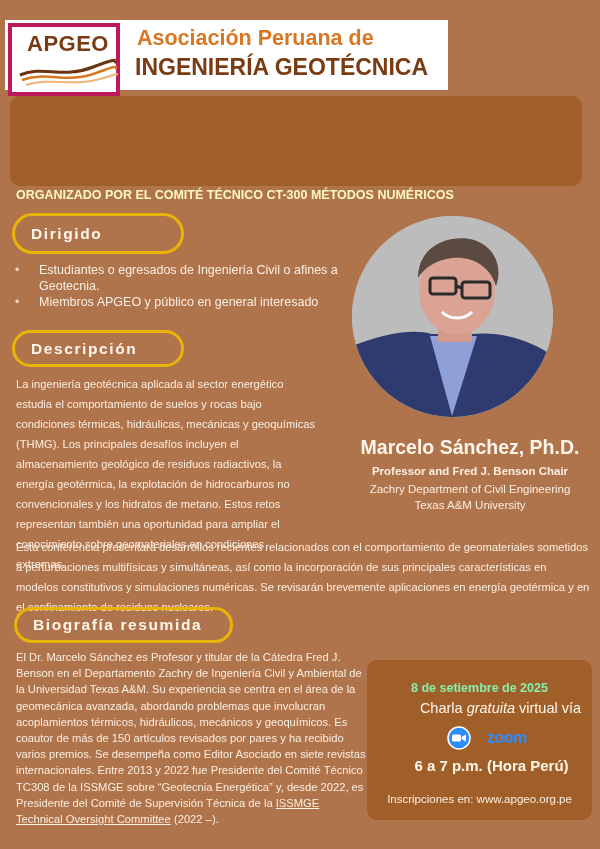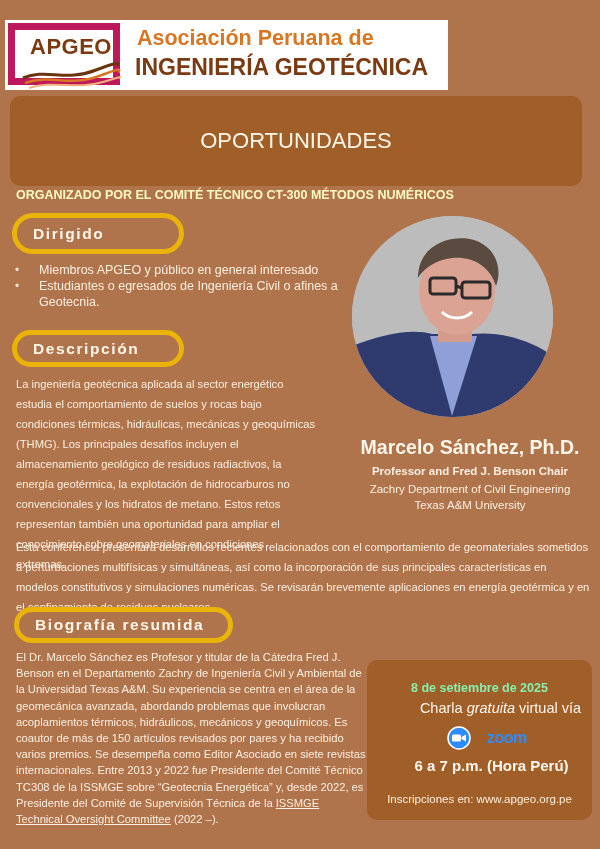--- a/index.html
+++ b/index.html
@@ -10,22 +10,22 @@
     color: #fbeee0;
   }
   .abs { position: absolute; }
 
   
   .banner {
     left: 5px; top: 20px; width: 443px; height: 70px;
     background: #ffffff;
   }
   .logo-box {
-    left: 3px; top: 3px; width: 112px; height: 62px;
-    border: 7px solid #be185d; box-sizing: border-box; background: #fff;
+    left: 3px; top: 3px; width: 112px; height: 73px;
+    border: 4px solid #be185d; box-sizing: border-box; background: #fff;
   }
   .logo-text {
     left: 0; top: 4px; width: 112px; text-align: center;
     font-weight: bold; font-size: 22px; color: #7a3a12; letter-spacing: 0.5px;
     font-family: "Liberation Sans", sans-serif;
   }
   .logo-waves { left: 6px; top: 30px; }
   .org-line1 {
     left: 132px; top: 6px; font-size: 21.5px; font-weight: bold; color: #d97622;
     white-space: nowrap;
@@ -45,21 +45,21 @@
     font-family: "Liberation Sans", sans-serif;
     font-size: 22px; color: #fff6ea; line-height: 34px; letter-spacing: 0px;
     white-space: nowrap;
   }
   .organizer {
     left: 16px; top: 188px; font-size: 12.5px; font-weight: bold; color: #fef9c3; white-space: nowrap;
   }
 
   
   .pill {
-    border: 5px solid #eab308; border-radius: 22px; box-sizing: border-box;
+    border: 3px solid #eab308; border-radius: 22px; box-sizing: border-box;
     display: flex; align-items: center; padding-left: 16px;
     font-weight: bold; font-size: 15.5px; letter-spacing: 1.6px; color: #fff6ea;
   }
   .pill-dirigido { left: 12px; top: 213px; width: 172px; height: 41px; }
   .pill-descripcion { left: 12px; top: 330px; width: 172px; height: 37px; }
   .pill-biografia { left: 14px; top: 607px; width: 219px; height: 36px; }
 
   .bullets {
     left: 14px; top: 262px; width: 330px; margin: 0; padding: 0; list-style: none;
     font-size: 12.5px; line-height: 16px;
@@ -130,30 +130,29 @@
       <path d="M2 18 C 25 8, 45 22, 75 10 S 95 6, 98 5" stroke="#6b3410" stroke-width="3" fill="none"></path>
       <path d="M4 23 C 28 14, 50 27, 78 16 S 96 12, 99 12" stroke="#d97622" stroke-width="2.5" fill="none"></path>
       <path d="M8 28 C 32 20, 55 30, 82 22 S 97 18, 99 18" stroke="#f0b27a" stroke-width="2" fill="none"></path>
     </svg>
   </div>
   <div class="abs org-line2">INGENIERÍA GEOTÉCNICA</div>
   <div class="abs org-line1">Asociación Peruana de</div>
 </div>
 
 <div class="abs title-box">
-  <div class="title-line">OPORTUNIDADES</div>
 </div>
 <div class="abs organizer">ORGANIZADO POR EL COMITÉ TÉCNICO CT-300 MÉTODOS NUMÉRICOS</div>
 
 <div class="abs pill pill-dirigido">
   <span>Dirigido</span>
 </div>
 <ul class="abs bullets">
+  <li>Estudiantes o egresados de Ingeniería Civil o afines a Geotecnia.</li>
   <li>Miembros APGEO y público en general interesado</li>
-  <li>Estudiantes o egresados de Ingeniería Civil o afines a Geotecnia.</li>
 </ul>
 
 <div class="abs pill pill-descripcion">
   <span>Descripción</span>
 </div>
 <div class="abs body-text desc1">La ingeniería geotécnica aplicada al sector energético estudia el comportamiento de suelos y rocas bajo condiciones térmicas, hidráulicas, mecánicas y geoquímicas (THMG). Los principales desafíos incluyen el almacenamiento geológico de residuos radiactivos, la energía geotérmica, la explotación de hidrocarburos no convencionales y los hidratos de metano. Estos retos representan también una oportunidad para ampliar el conocimiento sobre geomateriales en condiciones extremas.</div>
 <div class="abs body-text desc2">Esta conferencia presentará desarrollos recientes relacionados con el comportamiento de geomateriales sometidos a perturbaciones multifísicas y simultáneas, así como la incorporación de sus principales características en modelos constitutivos y simulaciones numéricas. Se revisarán brevemente aplicaciones en energía geotérmica y en el confinamiento de residuos nucleares.</div>
 
 <div class="abs photo">
   <svg width="201" height="201" viewBox="0 0 201 201">

